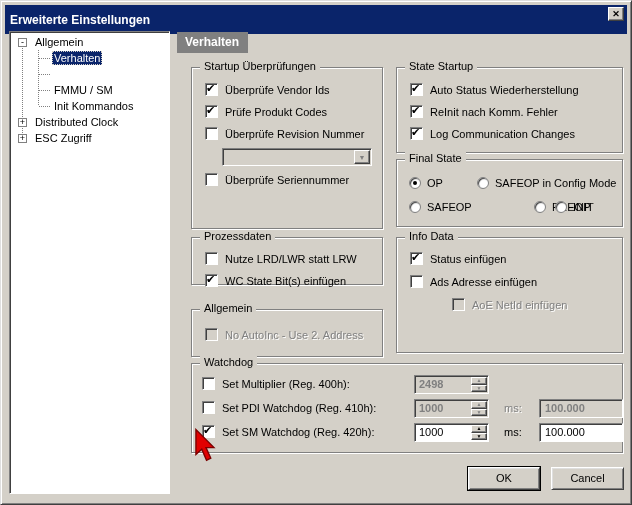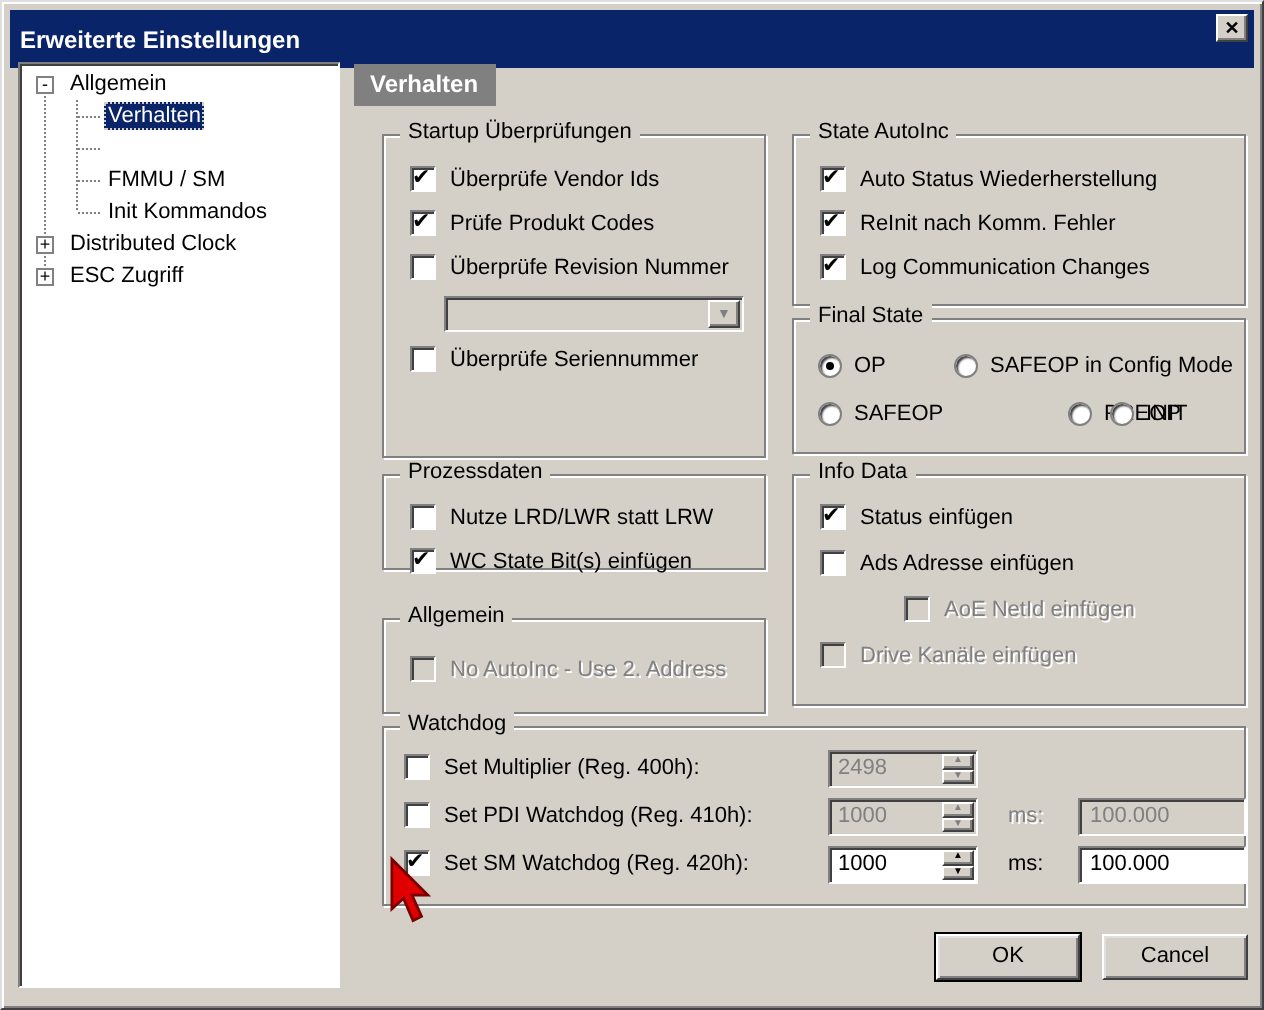--- a/index.html
+++ b/index.html
@@ -102,21 +102,21 @@
   .spin .sb {
     flex:1; background:#d4d0c8; border:1px solid; border-color:#fff #404040 #404040 #fff;
     box-shadow: inset -1px -1px 0 #808080;
     font-size:5px; line-height:5px; text-align:center; color:#000; overflow:hidden;
   }
   .field {
     position:absolute; width:84px; height:19px; background:#fff;
     border:1px solid; border-color:#808080 #fff #fff #808080;
     box-shadow: inset 1px 1px 0 #404040; padding:2px 0 0 5px;
   }
-  .dis { background:#d4d0c8 !important; color:#808080; }
+  .dis { background:#d4d0c8 !important; color:#808080;font-weight:bold; }
   .dis .sb { color:#808080; }
   .mslbl { position:absolute; }
   .mslbl.dis2 { color:#808080; text-shadow:1px 1px 0 #fff; }
 
   
   .btn {
     position:absolute; height:23px; background:#d4d0c8;
     border:1px solid; border-color:#fff #404040 #404040 #fff;
     box-shadow: inset 1px 1px 0 #dfdfdf, inset -1px -1px 0 #808080;
     text-align:center; line-height:21px; cursor:default;
@@ -190,21 +190,21 @@
       <span></span>
       <span class="arrow-btn">▼</span>
     </div>
     <div class="row" style="left:13px;top:105px;">
       <span class="cb"></span>
       <span class="lbl">Überprüfe Seriennummer</span>
     </div>
   </div>
 
   <div class="group" style="left:395px;top:66px;width:227px;height:86px;">
-    <span class="gtitle">State AutoInc</span>
+    <span class="gtitle">State Startup</span>
     <div class="row" style="left:13px;top:15px;">
       <span class="cb checked">
           <span class="glyph">✔</span>
         </span>
       <span class="lbl">Auto Status Wiederherstellung</span>
     </div>
     <div class="row" style="left:13px;top:37px;">
       <span class="cb checked">
           <span class="glyph">✔</span>
         </span>
@@ -265,24 +265,20 @@
       <span class="lbl">Status einfügen</span>
     </div>
     <div class="row" style="left:13px;top:37px;">
       <span class="cb"></span>
       <span class="lbl">Ads Adresse einfügen</span>
     </div>
     <div class="row disabled" style="left:13px;top:60px;margin-left:42px;">
       <span class="cb"></span>
       <span class="lbl">AoE NetId einfügen</span>
     </div>
-    <div class="row disabled" style="left:13px;top:83px;">
-      <span class="cb"></span>
-      <span class="lbl">Drive Kanäle einfügen</span>
-    </div>
   </div>
 
   <div class="group" style="left:190px;top:308px;width:192px;height:48px;">
     <span class="gtitle">Allgemein</span>
     <div class="row disabled" style="left:13px;top:18px;">
       <span class="cb"></span>
       <span class="lbl">No AutoInc - Use 2. Address</span>
     </div>
   </div>
 

